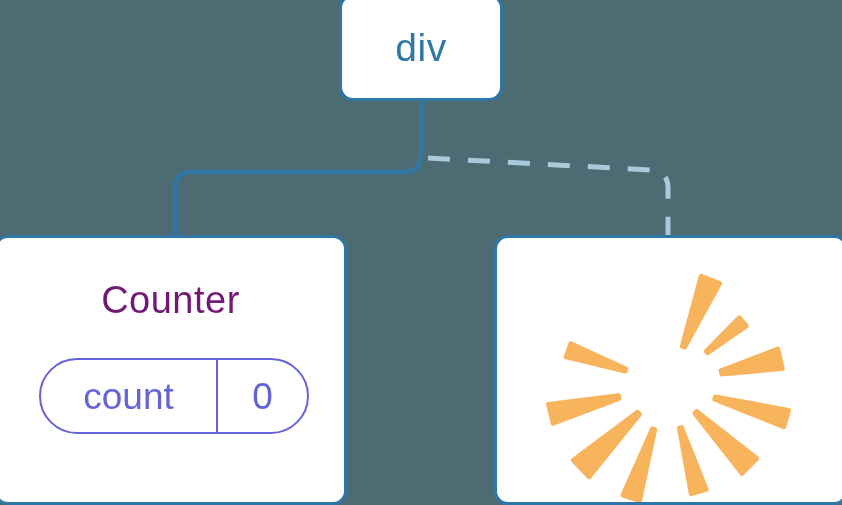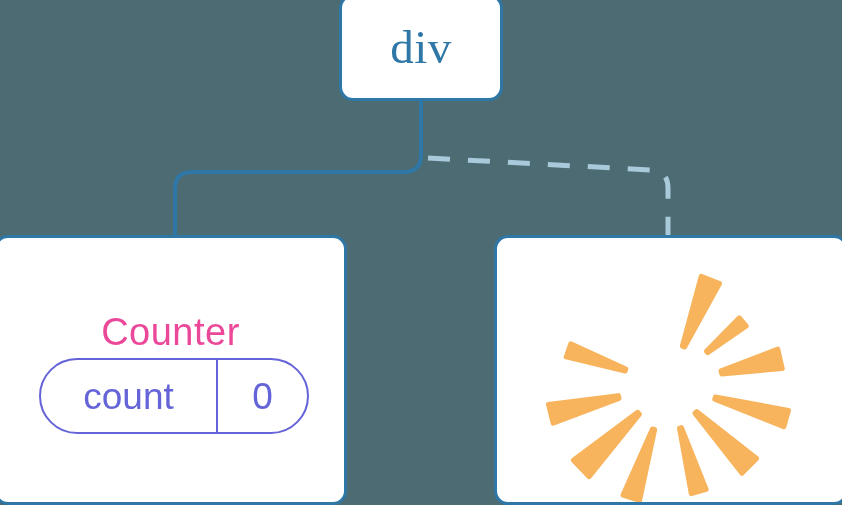--- a/index.html
+++ b/index.html
@@ -38,40 +38,39 @@
     left: 339px;
     top: -6px;
     width: 164px;
     height: 107px;
     display: flex;
     align-items: center;
     justify-content: center;
   }
   #node-div .node-title {
     color: #2e77a6;
-    font-size: 47px;
+    font-size: 39px;
     line-height: 1;
     letter-spacing: 0.5px;
-    font-family: Liberation Serif, serif;
   }
   #node-counter {
     left: -6px;
     top: 235px;
     width: 353px;
     height: 270px;
     display: flex;
     flex-direction: column;
     align-items: center;
   }
   #node-counter .node-title {
-    color: #ec4899;
+    color: #701a75;
     font-size: 38px;
     line-height: 1;
     letter-spacing: 0.5px;
-    margin-top: 75px;
+    margin-top: 43px;
   }
   .state-pill {
     position: absolute;
     left: 42px;
     top: 120px;
     width: 270px;
     height: 76px;
     border: 2.5px solid #6464d8;
     border-radius: 50px;
     box-sizing: border-box;

